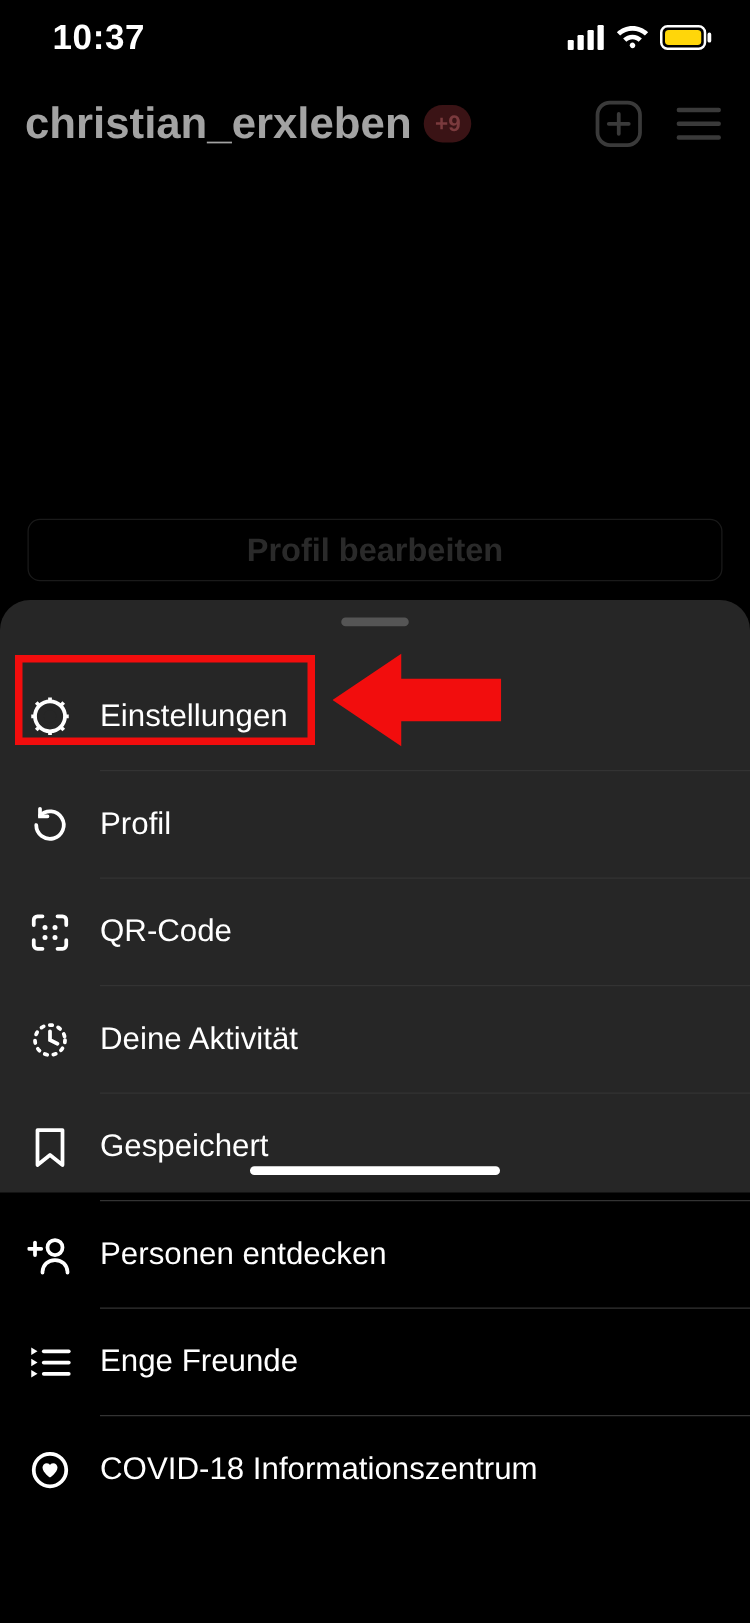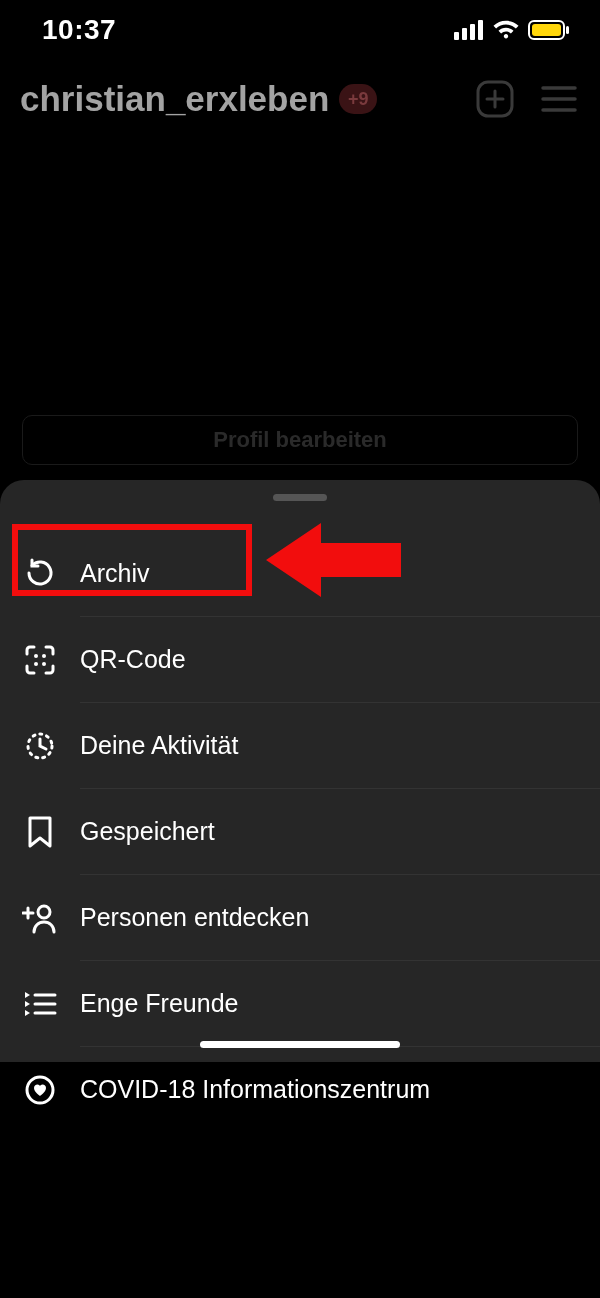--- a/index.html
+++ b/index.html
@@ -1,32 +1,32 @@
 <!DOCTYPE html>
 <html><head>
 <meta charset="utf-8">
 <style>
   * { box-sizing: border-box; margin: 0; padding: 0; }
   html, body { width: 600px; height: 1298px; background:#000; font-family: -apple-system, Helvetica, Arial, sans-serif; color:#fff; overflow:hidden; }
-  .screen { position:relative; width:600px; height:1062px; background:#000; }
+  .screen { position:relative; width:600px; height:954px; background:#000; }
 
   
   .status { position:absolute; top:0; left:0; right:0; height:60px; display:flex; align-items:center; justify-content:space-between; padding:0 30px 0 42px; }
   .status .time { font-size:28px; font-weight:600; letter-spacing:0.5px; }
   .status .right { display:flex; align-items:center; gap:8px; }
 
   
   .header { position:absolute; top:78px; left:0; right:0; padding:0 20px; display:flex; align-items:center; }
   .username { font-size:35px; font-weight:700; color:#a3a3a3; }
   .notif-badge { display:inline-flex; align-items:center; justify-content:center; min-width:38px; height:30px; border-radius:15px; background:#3a1315; color:#7a3a3d; font-size:18px; font-weight:600; margin-left:10px; padding:0 8px; }
   .header-spacer { flex:1; }
   .header-btn { width:42px; height:42px; margin-left:22px; color:#3a3a3a; display:flex; align-items:center; justify-content:center; }
 
   
-  .edit-profile { position:absolute; top:415px; left:22px; right:22px; height:50px; border:1px solid #1a1a1a; border-radius:10px; display:flex; align-items:center; justify-content:center; color:#2a2a2a; font-size:22px; font-weight:600; }
+  .edit-profile { position:absolute; top:415px; left:22px; right:22px; height:50px; border:1px solid #1a1a1a; border-radius:10px; display:flex; align-items:center; justify-content:center; color:#2a2a2a; font-size:26px; font-weight:600; }
 
   
   .sheet { position:absolute; left:0; right:0; bottom:0; top:480px; background:#262626; border-top-left-radius:24px; border-top-right-radius:24px; }
   .grabber { position:absolute; top:14px; left:50%; transform:translateX(-50%); width:54px; height:7px; border-radius:4px; background:#555; }
 
   .menu { position:absolute; top:50px; left:0; right:0; }
   .menu-item { display:flex; align-items:center; height:86px; padding:0 22px; cursor:pointer; }
   .menu-item + .menu-item { border-top:1px solid #333; margin-left:80px; padding-left:0; }
   .menu-item + .menu-item .icon-wrap { margin-left:-58px; }
   .menu-item .icon-wrap { width:36px; height:36px; display:flex; align-items:center; justify-content:center; color:#fff; flex:0 0 36px; }
@@ -103,29 +103,48 @@
 
   <div class="edit-profile">
     <span>Profil bearbeiten</span>
   </div>
 
   <div class="sheet">
     <div class="grabber"></div>
 
     <div class="menu">
 
+      <div class="menu-item">
+        <span class="icon-wrap">
+          <svg width="34" height="34" viewBox="0 0 34 34" fill="none">
+            <circle cx="17" cy="17" r="12" stroke="#fff" stroke-width="3"></circle>
+            <circle cx="17" cy="17" r="5" fill="#262626" stroke="#fff" stroke-width="0"></circle>
+            <g stroke="#fff" stroke-width="3">
+              <line x1="17" y1="2" x2="17" y2="6"></line>
+              <line x1="17" y1="28" x2="17" y2="32"></line>
+              <line x1="2" y1="17" x2="6" y2="17"></line>
+              <line x1="28" y1="17" x2="32" y2="17"></line>
+              <line x1="6" y1="6" x2="9" y2="9"></line>
+              <line x1="25" y1="25" x2="28" y2="28"></line>
+              <line x1="25" y1="9" x2="28" y2="6"></line>
+              <line x1="6" y1="28" x2="9" y2="25"></line>
+            </g>
+          </svg>
+        </span>
+        <span class="label">Einstellungen</span>
+      </div>
 
       <div class="menu-item">
         <span class="icon-wrap">
           <svg width="34" height="34" viewBox="0 0 34 34" fill="none" stroke="#fff" stroke-width="3" stroke-linecap="round">
             <path d="M6 17a11 11 0 1 0 3-7.5"></path>
             <polyline points="9,4 9,10 15,10"></polyline>
           </svg>
         </span>
-        <span class="label">Archiv</span>
+        <span class="label">Profil</span>
       </div>
 
       <div class="menu-item">
         <span class="icon-wrap">
           <svg width="32" height="32" viewBox="0 0 32 32" fill="none" stroke="#fff" stroke-width="3" stroke-linecap="round">
             <path d="M3 10V6a3 3 0 0 1 3-3h4"></path>
             <path d="M22 3h4a3 3 0 0 1 3 3v4"></path>
             <path d="M29 22v4a3 3 0 0 1-3 3h-4"></path>
             <path d="M10 29H6a3 3 0 0 1-3-3v-4"></path>
             <circle cx="12" cy="12" r="2" fill="#fff" stroke="none"></circle>

